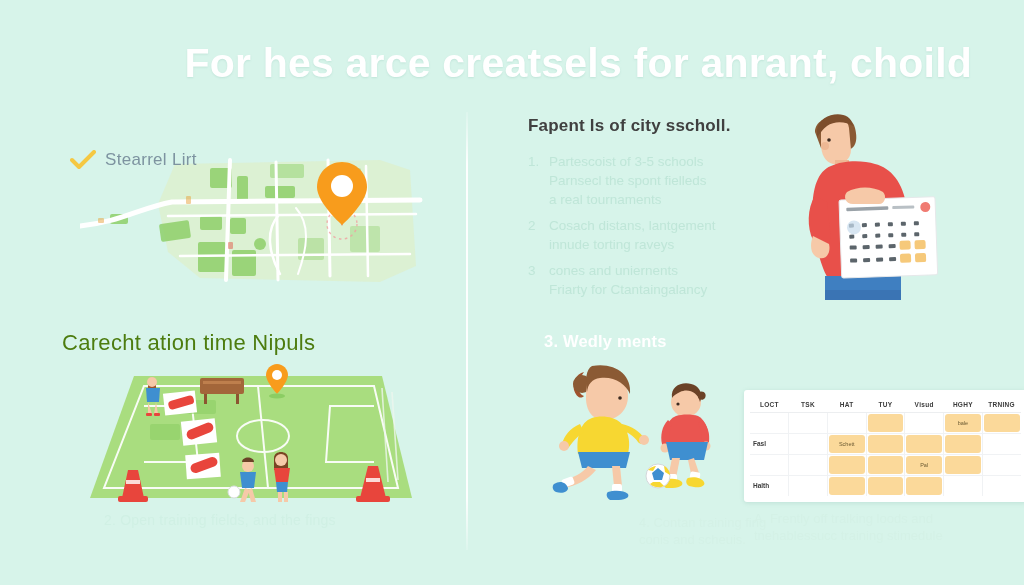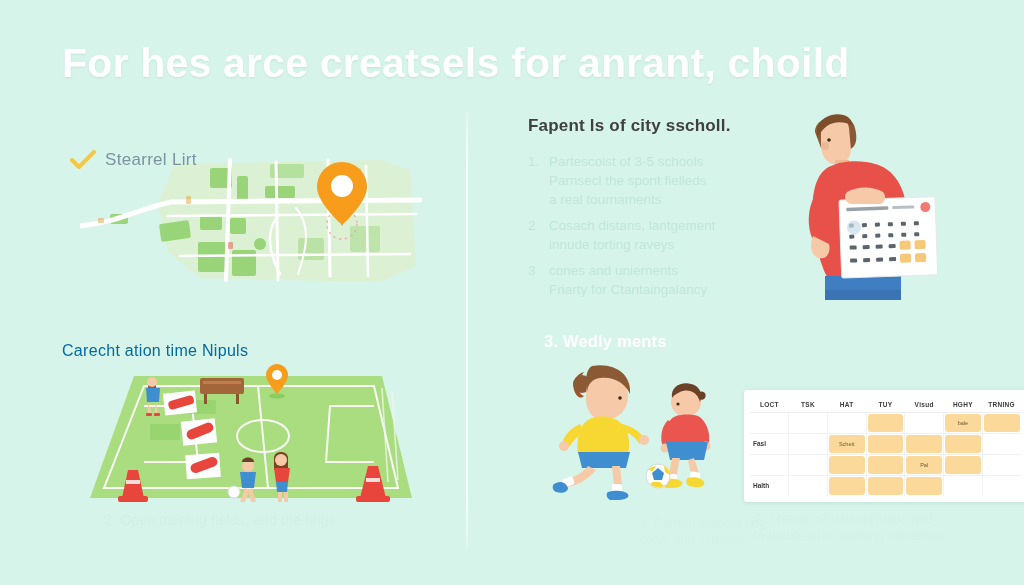--- a/index.html
+++ b/index.html
@@ -11,20 +11,21 @@
   body { background: #d7f4ea; position: relative; }
 
   .stage { position: absolute; inset: 0; }
 
   
   .title {
     position: absolute; left: 62px; top: 40px; width: 910px;
     font-size: 41px; font-weight: bold; color: #ffffff;
     letter-spacing: .2px; white-space: nowrap;
     text-shadow: 0 1px 2px rgba(150,200,185,.35);
+    text-align: right;
   }
 
   
   .divider {
     position: absolute; left: 466px; top: 112px;
     width: 2px; height: 438px;
     background: linear-gradient(to bottom, rgba(255,255,255,.15), rgba(255,255,255,.95) 12%, rgba(255,255,255,.95) 88%, rgba(255,255,255,.15));
   }
 
   
@@ -52,21 +53,21 @@
     color: #bfe6d8; margin-bottom: 7px;
   }
   .numlist .num { min-width: 13px; color: #bfe6d8; }
   .numlist .txt span { display: block; }
 
   
   #person { left: 795px; top: 104px; width: 200px; height: 200px; }
 
   
   #q3 { left: 62px; top: 330px; width: 390px; height: 215px; }
-  .q3-head { font-size: 16px; color: #0369a1; letter-spacing: .3px; margin-top: 12px; }
+  .q3-head { font-size: 22px; color: #4d7c0f; letter-spacing: .3px; }
   .field-wrap { position: absolute; left: 20px; top: 32px; width: 330px; height: 140px; }
   .q3-cap {
     position: absolute; left: 42px; top: 182px;
     font-size: 14px; color: #d0f0e4; letter-spacing: .2px;
   }
 
   
   #q4 { left: 544px; top: 332px; width: 470px; height: 215px; }
   .q4-head { font-size: 16.5px; font-weight: bold; color: #ffffff; letter-spacing: .2px; }
   .kids-wrap { position: absolute; left: 8px; top: 30px; width: 200px; height: 145px; }

